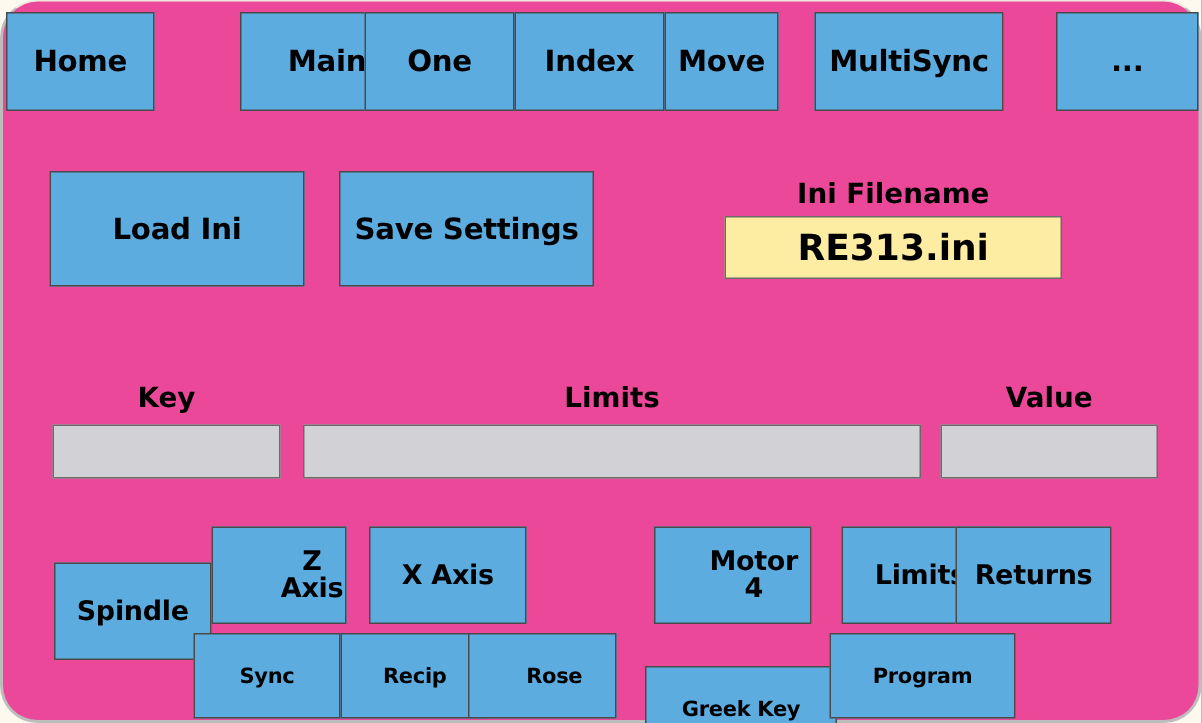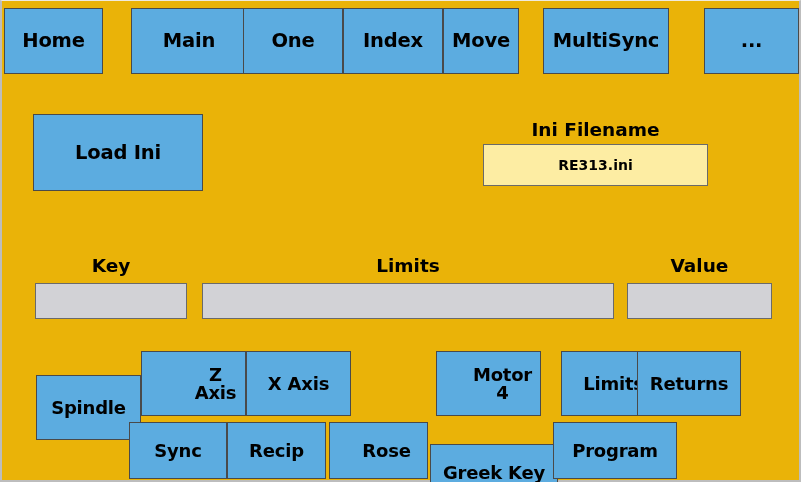--- a/index.html
+++ b/index.html
@@ -11,26 +11,27 @@
     width: 801px;
     height: 482px;
     background: #fdf9ef;
     font-family: "DejaVu Sans", sans-serif;
     overflow: hidden;
   }
   #app {
     position: relative;
     width: 801px;
     height: 482px;
-    background: #eab308;
+    background: #ec4899;
     box-sizing: border-box;
     border-left: 2px solid #bdbdbd;
     border-right: 2px solid #bdbdbd;
     border-bottom: 2px solid #bdbdbd;
     border-top: 1px solid #efeade;
+    border-radius: 25px;
   }
 
   
   .btn {
     position: absolute;
     background: #5cace0;
     border: 1px solid #4a4a4a;
     box-sizing: border-box;
     display: flex;
     align-items: center;
@@ -70,94 +71,95 @@
     user-select: none;
   }
   .field-box {
     position: absolute;
     box-sizing: border-box;
     border: 1px solid #6a6a6a;
     background: #d2d2d6;
     display: flex;
     align-items: center;
     justify-content: center;
-    font-size: 14px;
+    font-size: 24px;
     font-weight: bold;
     color: #000;
     font-family: "DejaVu Sans", sans-serif;
     cursor: text;
   }
   .field-box.yellow { background: #fdeda3; }
 
   
   .sec-btn {
     top: 350px;
     height: 65px;
     font-size: 18px;
   }
   .ter-btn {
     top: 421px;
     height: 57px;
-    font-size: 18px;
+    font-size: 14px;
   }
 </style>
 </head>
 <body>
 
 <div id="app">
 
   <div class="btn nav-btn" style="left:2px; width:99px;">Home</div>
 
-  <div class="btn nav-btn" style="left:129px; width:116px;">Main</div>
+  <div class="btn nav-btn" style="left:158px; width:116px;">Main</div>
 
   <div class="btn nav-btn" style="left:241px; width:100px;">One</div>
 
   <div class="btn nav-btn" style="left:341px; width:100px;">Index</div>
 
   <div class="btn nav-btn" style="left:441px; width:76px;">Move</div>
 
   <div class="btn nav-btn" style="left:541px; width:126px;">MultiSync</div>
 
   <div class="btn nav-btn" style="left:702px; width:95px;">...</div>
 
   <div class="btn act-btn" style="left:31px; width:170px;">Load Ini</div>
 
+  <div class="btn act-btn" style="left:224px; width:170px;">Save Settings</div>
 
   <div class="field-label" style="left:481px; top:118px; width:225px;">Ini Filename</div>
 
   <div class="field-box yellow" style="left:481px; top:143px; width:225px; height:42px;" title="RE313.ini">RE313.ini</div>
 
   <div class="field-label" style="left:33px; top:254px; width:152px;">Key</div>
 
   <div class="field-box" style="left:33px; top:282px; width:152px; height:36px;" title=""></div>
 
   <div class="field-label" style="left:200px; top:254px; width:412px;">Limits</div>
 
   <div class="field-box" style="left:200px; top:282px; width:412px; height:36px;" title=""></div>
 
   <div class="field-label" style="left:625px; top:254px; width:145px;">Value</div>
 
   <div class="field-box" style="left:625px; top:282px; width:145px; height:36px;" title=""></div>
 
   <div class="btn sec-btn" style="left:34px; width:105px;margin-top:24px;">Spindle</div>
 
-  <div class="btn sec-btn" style="left:139px; width:105px;padding-left:44px;">Z Axis</div>
+  <div class="btn sec-btn" style="left:139px; width:90px;padding-left:44px;">Z Axis</div>
 
   <div class="btn sec-btn" style="left:244px; width:105px;">X Axis</div>
 
 
   <div class="btn sec-btn" style="left:434px; width:105px;padding-left:28px;">Motor 4</div>
 
   <div class="btn sec-btn" style="left:559px; width:105px;">Limits</div>
 
   <div class="btn sec-btn" style="left:635px; width:104px;">Returns</div>
 
   <div class="btn ter-btn" style="left:127px; width:98px;">Sync</div>
 
   <div class="btn ter-btn" style="left:225px; width:99px;">Recip</div>
 
-  <div class="btn ter-btn" style="left:327px; width:99px;padding-left:16px;">Rose</div>
+  <div class="btn ter-btn" style="left:310px; width:99px;padding-left:16px;">Rose</div>
 
   <div class="btn ter-btn" style="left:428px; width:128px;margin-top:22px;">Greek Key</div>
 
   <div class="btn ter-btn" style="left:551px; width:124px;">Program</div>
 
 </div>
 
 </body></html>

